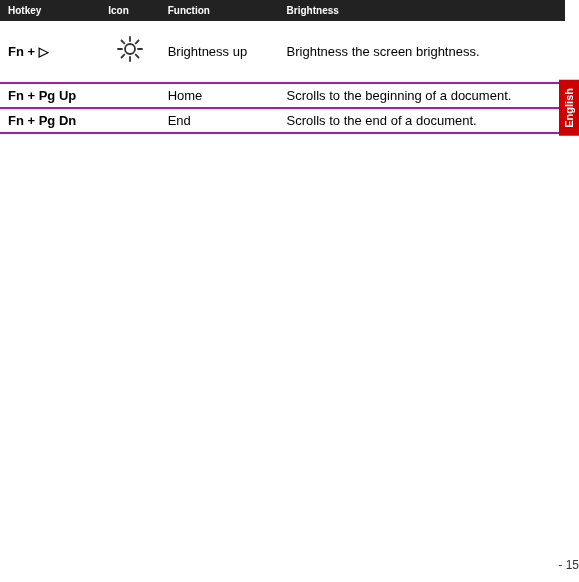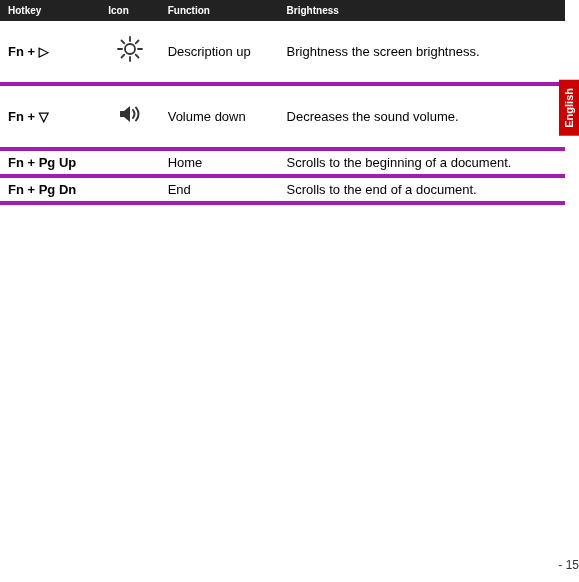--- a/index.html
+++ b/index.html
@@ -47,21 +47,21 @@
     }
 
     thead th {
       padding: 5px 8px;
       text-align: left;
       font-size: 10px;
       font-weight: bold;
     }
 
     tbody tr {
-      border-bottom: 4px solid #a21caf;
+      border-bottom: 2px solid #a21caf;
     }
 
     tbody tr.tall td {
       padding: 14px 8px;
       vertical-align: middle;
     }
 
     tbody tr.short td {
       padding: 4px 8px;
       vertical-align: middle;
@@ -139,41 +139,26 @@
             <line x1="14" y1="2" x2="14" y2="6" stroke="#333" stroke-width="1.8" stroke-linecap="round"></line>
             <line x1="14" y1="22" x2="14" y2="26" stroke="#333" stroke-width="1.8" stroke-linecap="round"></line>
             <line x1="2" y1="14" x2="6" y2="14" stroke="#333" stroke-width="1.8" stroke-linecap="round"></line>
             <line x1="22" y1="14" x2="26" y2="14" stroke="#333" stroke-width="1.8" stroke-linecap="round"></line>
             <line x1="5.5" y1="5.5" x2="8.3" y2="8.3" stroke="#333" stroke-width="1.8" stroke-linecap="round"></line>
             <line x1="19.7" y1="19.7" x2="22.5" y2="22.5" stroke="#333" stroke-width="1.8" stroke-linecap="round"></line>
             <line x1="22.5" y1="5.5" x2="19.7" y2="8.3" stroke="#333" stroke-width="1.8" stroke-linecap="round"></line>
             <line x1="8.3" y1="19.7" x2="5.5" y2="22.5" stroke="#333" stroke-width="1.8" stroke-linecap="round"></line>
           </svg>
         </td>
-        <td class="function-col">Description up</td>
+        <td class="function-col">Brightness up</td>
         <td class="desc-col">Brightness the screen brightness.</td>
       </tr>
 
 
 
-      <tr class="tall">
-        <td class="hotkey-col">Fn + ▽</td>
-        <td class="icon-col">
-          
-          <svg class="speaker-icon" viewBox="0 0 28 28" xmlns="http://www.w3.org/2000/svg">
-
-            <polygon points="4,11 4,17 8,17 14,22 14,6 8,11" fill="#333"></polygon>
-
-            <path d="M17,10 Q20,14 17,18" fill="none" stroke="#333" stroke-width="2" stroke-linecap="round"></path>
-            <path d="M20,7.5 Q25,14 20,20.5" fill="none" stroke="#333" stroke-width="2" stroke-linecap="round"></path>
-          </svg>
-        </td>
-        <td class="function-col">Volume down</td>
-        <td class="desc-col">Decreases the sound volume.</td>
-      </tr>
 
       <tr class="short">
         <td class="hotkey-col">Fn + Pg Up</td>
         <td class="icon-col"></td>
         <td class="function-col">Home</td>
         <td class="desc-col">Scrolls to the beginning of a document.</td>
       </tr>
 
       <tr class="short">
         <td class="hotkey-col">Fn + Pg Dn</td>

